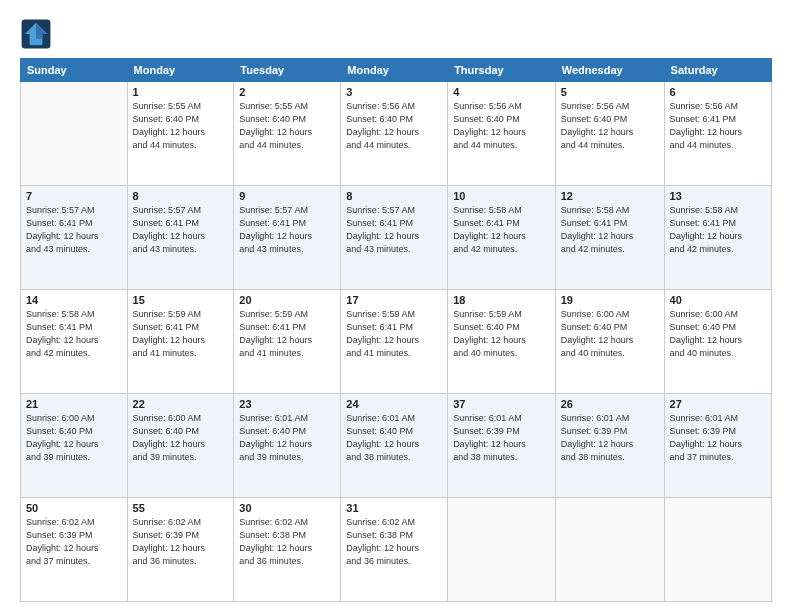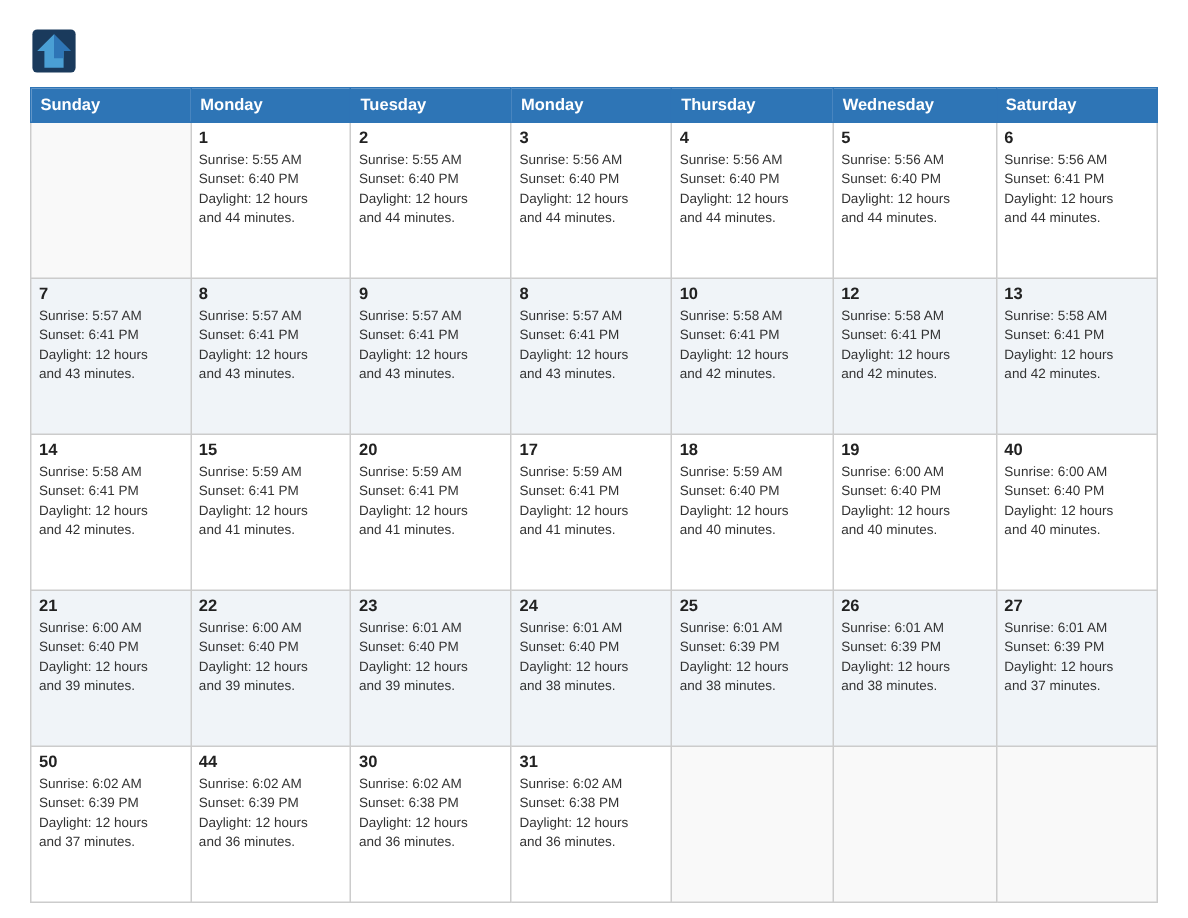--- a/index.html
+++ b/index.html
@@ -226,39 +226,39 @@
           </td>
           <td>
             <span class="day-num">23</span>
             <div class="day-info">Sunrise: 6:01 AM<br>Sunset: 6:40 PM<br>Daylight: 12 hours<br>and 39 minutes.</div>
           </td>
           <td>
             <span class="day-num">24</span>
             <div class="day-info">Sunrise: 6:01 AM<br>Sunset: 6:40 PM<br>Daylight: 12 hours<br>and 38 minutes.</div>
           </td>
           <td>
-            <span class="day-num">25</span>
+            <span class="day-num">37</span>
             <div class="day-info">Sunrise: 6:01 AM<br>Sunset: 6:39 PM<br>Daylight: 12 hours<br>and 38 minutes.</div>
           </td>
           <td>
             <span class="day-num">26</span>
             <div class="day-info">Sunrise: 6:01 AM<br>Sunset: 6:39 PM<br>Daylight: 12 hours<br>and 38 minutes.</div>
           </td>
           <td>
             <span class="day-num">27</span>
             <div class="day-info">Sunrise: 6:01 AM<br>Sunset: 6:39 PM<br>Daylight: 12 hours<br>and 37 minutes.</div>
           </td>
         </tr>
         <tr>
           <td>
             <span class="day-num">50</span>
             <div class="day-info">Sunrise: 6:02 AM<br>Sunset: 6:39 PM<br>Daylight: 12 hours<br>and 37 minutes.</div>
           </td>
           <td>
-            <span class="day-num">44</span>
+            <span class="day-num">55</span>
             <div class="day-info">Sunrise: 6:02 AM<br>Sunset: 6:39 PM<br>Daylight: 12 hours<br>and 36 minutes.</div>
           </td>
           <td>
             <span class="day-num">30</span>
             <div class="day-info">Sunrise: 6:02 AM<br>Sunset: 6:38 PM<br>Daylight: 12 hours<br>and 36 minutes.</div>
           </td>
           <td>
             <span class="day-num">31</span>
             <div class="day-info">Sunrise: 6:02 AM<br>Sunset: 6:38 PM<br>Daylight: 12 hours<br>and 36 minutes.</div>
           </td>

